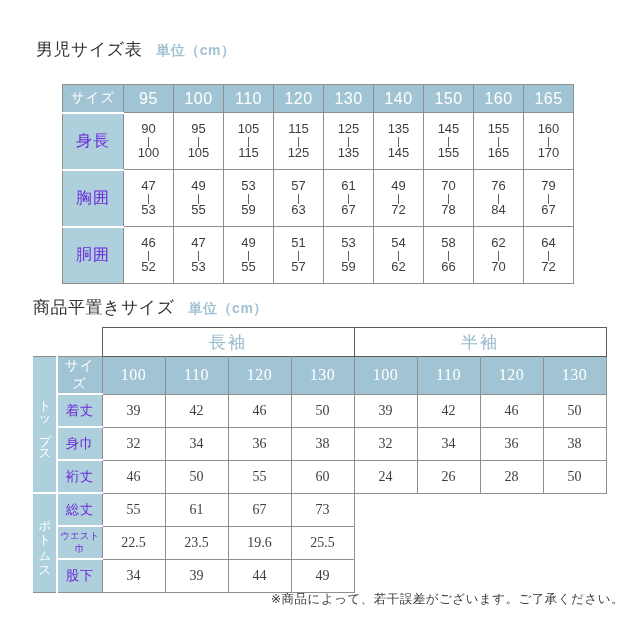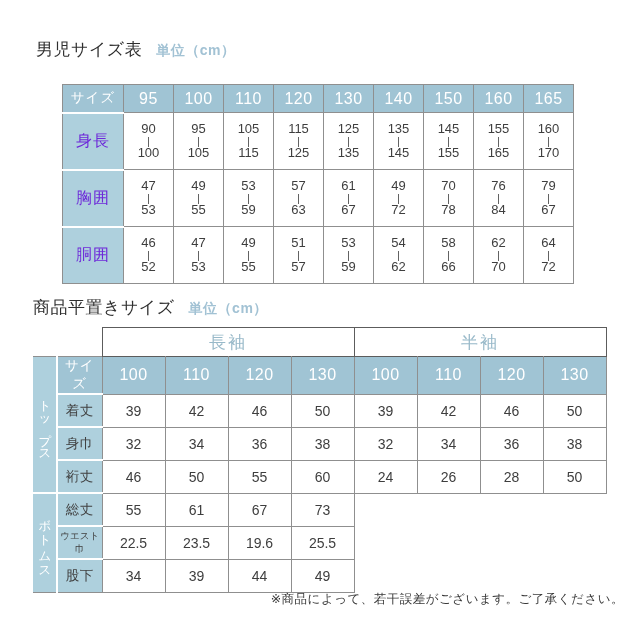--- a/index.html
+++ b/index.html
@@ -34,29 +34,29 @@
   #t1{width:511px;}
   #t1 tr.hrow{height:28px;}
   #t1 tr.drow{height:57px;}
   .hcell{background:var(--blue-h);color:#fff;font-size:16px;font-weight:500;letter-spacing:.5px;}
   .hcell.corner{font-size:13.5px;letter-spacing:1px;}
   .lcell{background:var(--blue-l);color:#6d28d9;font-size:16px;font-weight:500;letter-spacing:1px;}
   .rcell{background:#fff;font-size:13px;color:var(--ink);line-height:1.1;}
   .rcell .rsep{font-size:10px;line-height:.9;}
 
   
-  #t2{width:573px;}
+  #t2{width:573px;font-family:Liberation Serif, serif;}
   #t2 tr.srow{height:29px;}
   #t2 tr.hrow{height:27px;}
   #t2 tr.drow{height:33px;}
   .blank{background:#fff;}
   .sleeve{background:#fff;color:var(--blue-txt);font-size:17px;font-weight:500;letter-spacing:2px;}
   .vcell{background:var(--blue-l);color:#fff;font-size:12.5px;font-weight:500;
          writing-mode:vertical-rl;text-orientation:mixed;letter-spacing:2px;}
-  .t2l{background:var(--blue-l);color:#404040;font-size:13.5px;font-weight:500;letter-spacing:.5px;}
+  .t2l{background:var(--blue-l);color:#6d28d9;font-size:13.5px;font-weight:500;letter-spacing:.5px;}
   .t2l.small{font-size:9.5px;letter-spacing:0;}
   .dcell{background:#fff;font-size:14px;color:var(--ink);}
   .void{background:#fff;}
 
   
   .note{font-size:12.5px;color:#383838;letter-spacing:.5px;white-space:nowrap;}
 </style>
 </head>
 <body>
 

